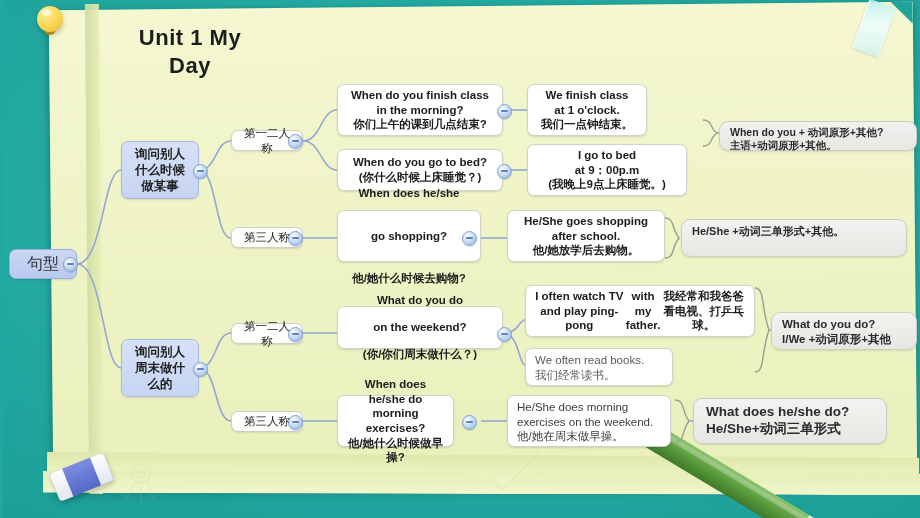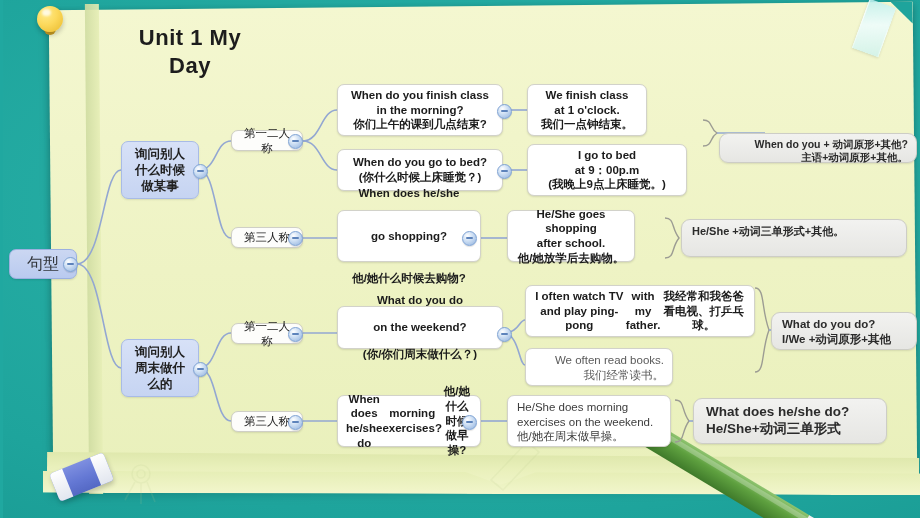--- a/index.html
+++ b/index.html
@@ -312,33 +312,33 @@
     <span>(你什么时候上床睡觉？)</span>
   </div>
   <div class="dot" style="left:494px;top:164px;"></div>
 
   <div class="nbox n-white" style="left:524px;top:144px;width:160px;height:52px;flex-direction:column;">
     <span>I go to bed</span>
     <span>at 9：00p.m</span>
     <span>(我晚上9点上床睡觉。)</span>
   </div>
 
-  <div class="nbox n-gray al-left" style="left:716px;top:121px;width:198px;height:30px;flex-direction:column;align-items:flex-end;padding-left:10px;font-size:10.5px;margin-top:12px;">
+  <div class="nbox n-gray al-left" style="left:716px;top:121px;width:198px;height:30px;flex-direction:column;align-items:flex-start;padding-left:10px;font-size:10.5px;">
     <span>When do you + 动词原形+其他?</span>
     <span>主语+动词原形+其他。</span>
   </div>
 
   <div class="nbox n-white" style="left:334px;top:210px;width:144px;height:52px;flex-direction:column;gap:28px;">
     <span>When does he/she</span>
     <span>go shopping?</span>
     <span>他/她什么时候去购物?</span>
   </div>
   <div class="dot" style="left:459px;top:231px;"></div>
 
-  <div class="nbox n-white" style="left:504px;top:210px;width:128px;height:52px;flex-direction:column;">
+  <div class="nbox n-white" style="left:504px;top:210px;width:158px;height:52px;flex-direction:column;">
     <span>He/She goes shopping</span>
     <span>after school.</span>
     <span>他/她放学后去购物。</span>
   </div>
 
   <div class="nbox n-gray al-left" style="left:678px;top:219px;width:226px;height:38px;flex-direction:column;align-items:flex-start;padding-left:10px;font-size:11px;">
     <span>He/She +动词三单形式+其他。</span>
   </div>
 
   <div class="nbox n-white" style="left:334px;top:306px;width:166px;height:43px;flex-direction:column;gap:12px;">
@@ -347,31 +347,31 @@
     <span>(你/你们周末做什么？)</span>
   </div>
   <div class="dot" style="left:494px;top:327px;"></div>
 
   <div class="nbox n-white" style="left:522px;top:285px;width:230px;height:52px;">
     <span>I often watch TV and play ping-pong</span>
     <span>with my father.</span>
     <span>我经常和我爸爸看电视、打乒乓球。</span>
   </div>
 
-  <div class="nbox n-white plain al-left" style="left:522px;top:348px;width:148px;height:38px;flex-direction:column;align-items:flex-end;padding-left:9px;">
+  <div class="nbox n-white plain al-left" style="left:522px;top:348px;width:148px;height:38px;flex-direction:column;align-items:flex-start;padding-left:9px;">
     <span>We often read books.</span>
     <span>我们经常读书。</span>
   </div>
 
   <div class="nbox n-gray al-left" style="left:768px;top:312px;width:146px;height:38px;flex-direction:column;align-items:flex-start;padding-left:10px;font-size:11.5px;">
     <span>What do you do?</span>
     <span>I/We +动词原形+其他</span>
   </div>
 
-  <div class="nbox n-white" style="left:334px;top:395px;width:144px;height:52px;flex-direction:row;">
+  <div class="nbox n-white" style="left:334px;top:395px;width:117px;height:52px;flex-direction:column;">
     <span>When does he/she do</span>
     <span>morning exercises?</span>
     <span>他/她什么时候做早操?</span>
   </div>
   <div class="dot" style="left:459px;top:415px;"></div>
 
   <div class="nbox n-white plain al-left" style="left:504px;top:395px;width:164px;height:52px;flex-direction:column;align-items:flex-start;padding-left:9px;color:#3d3d3d;">
     <span>He/She does morning</span>
     <span>exercises on the weekend.</span>
     <span>他/她在周末做早操。</span>

